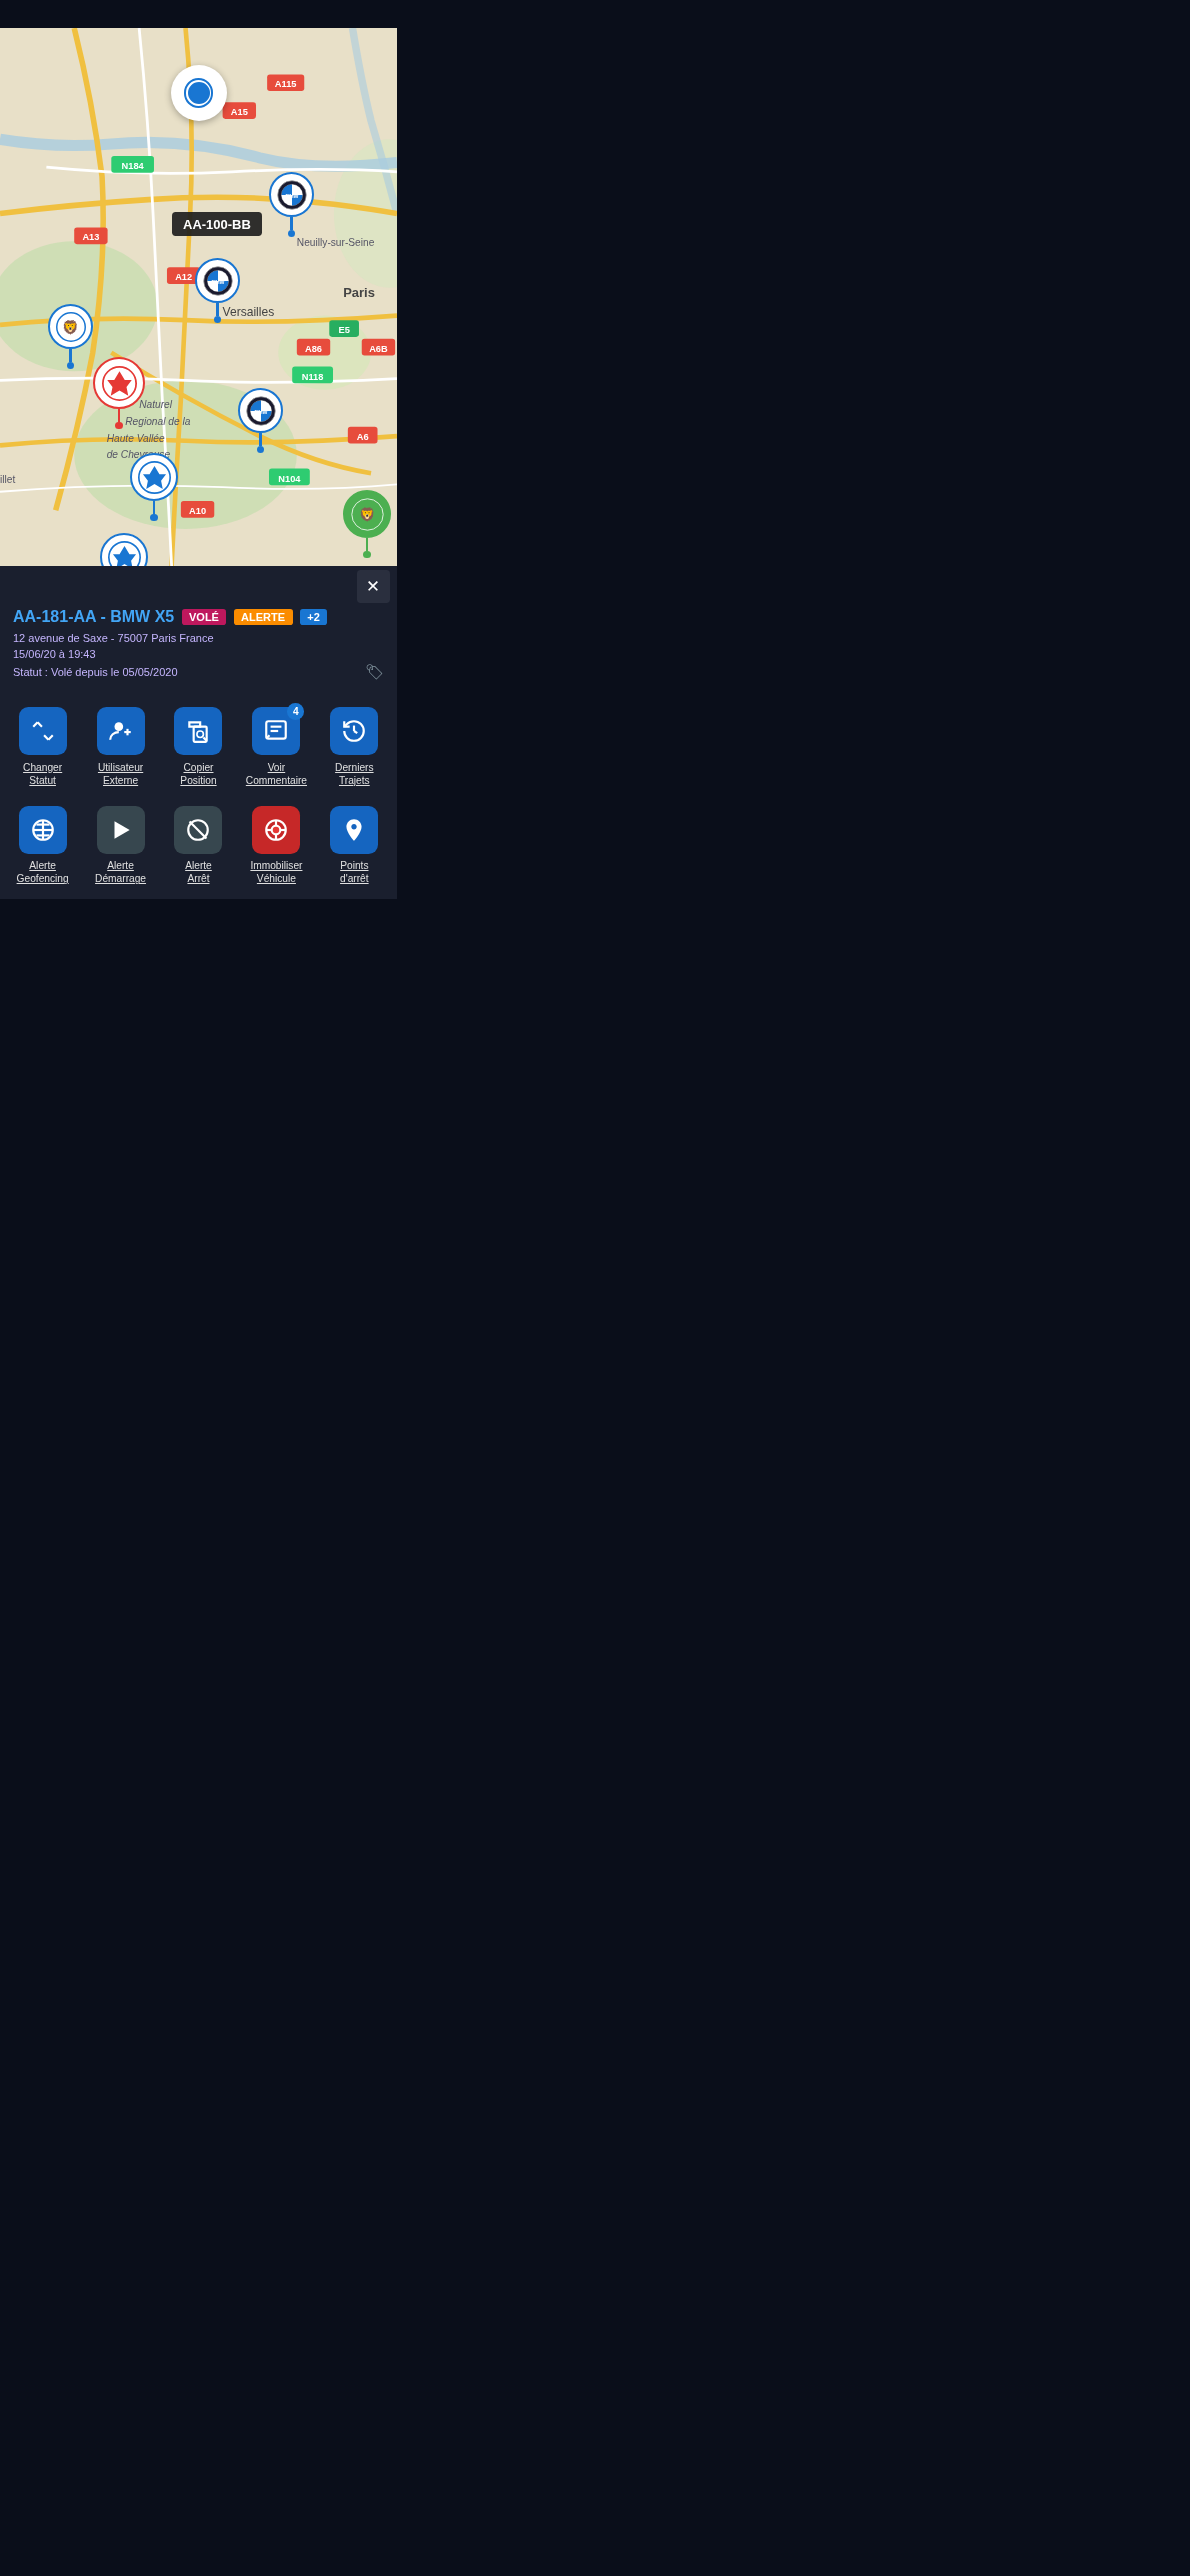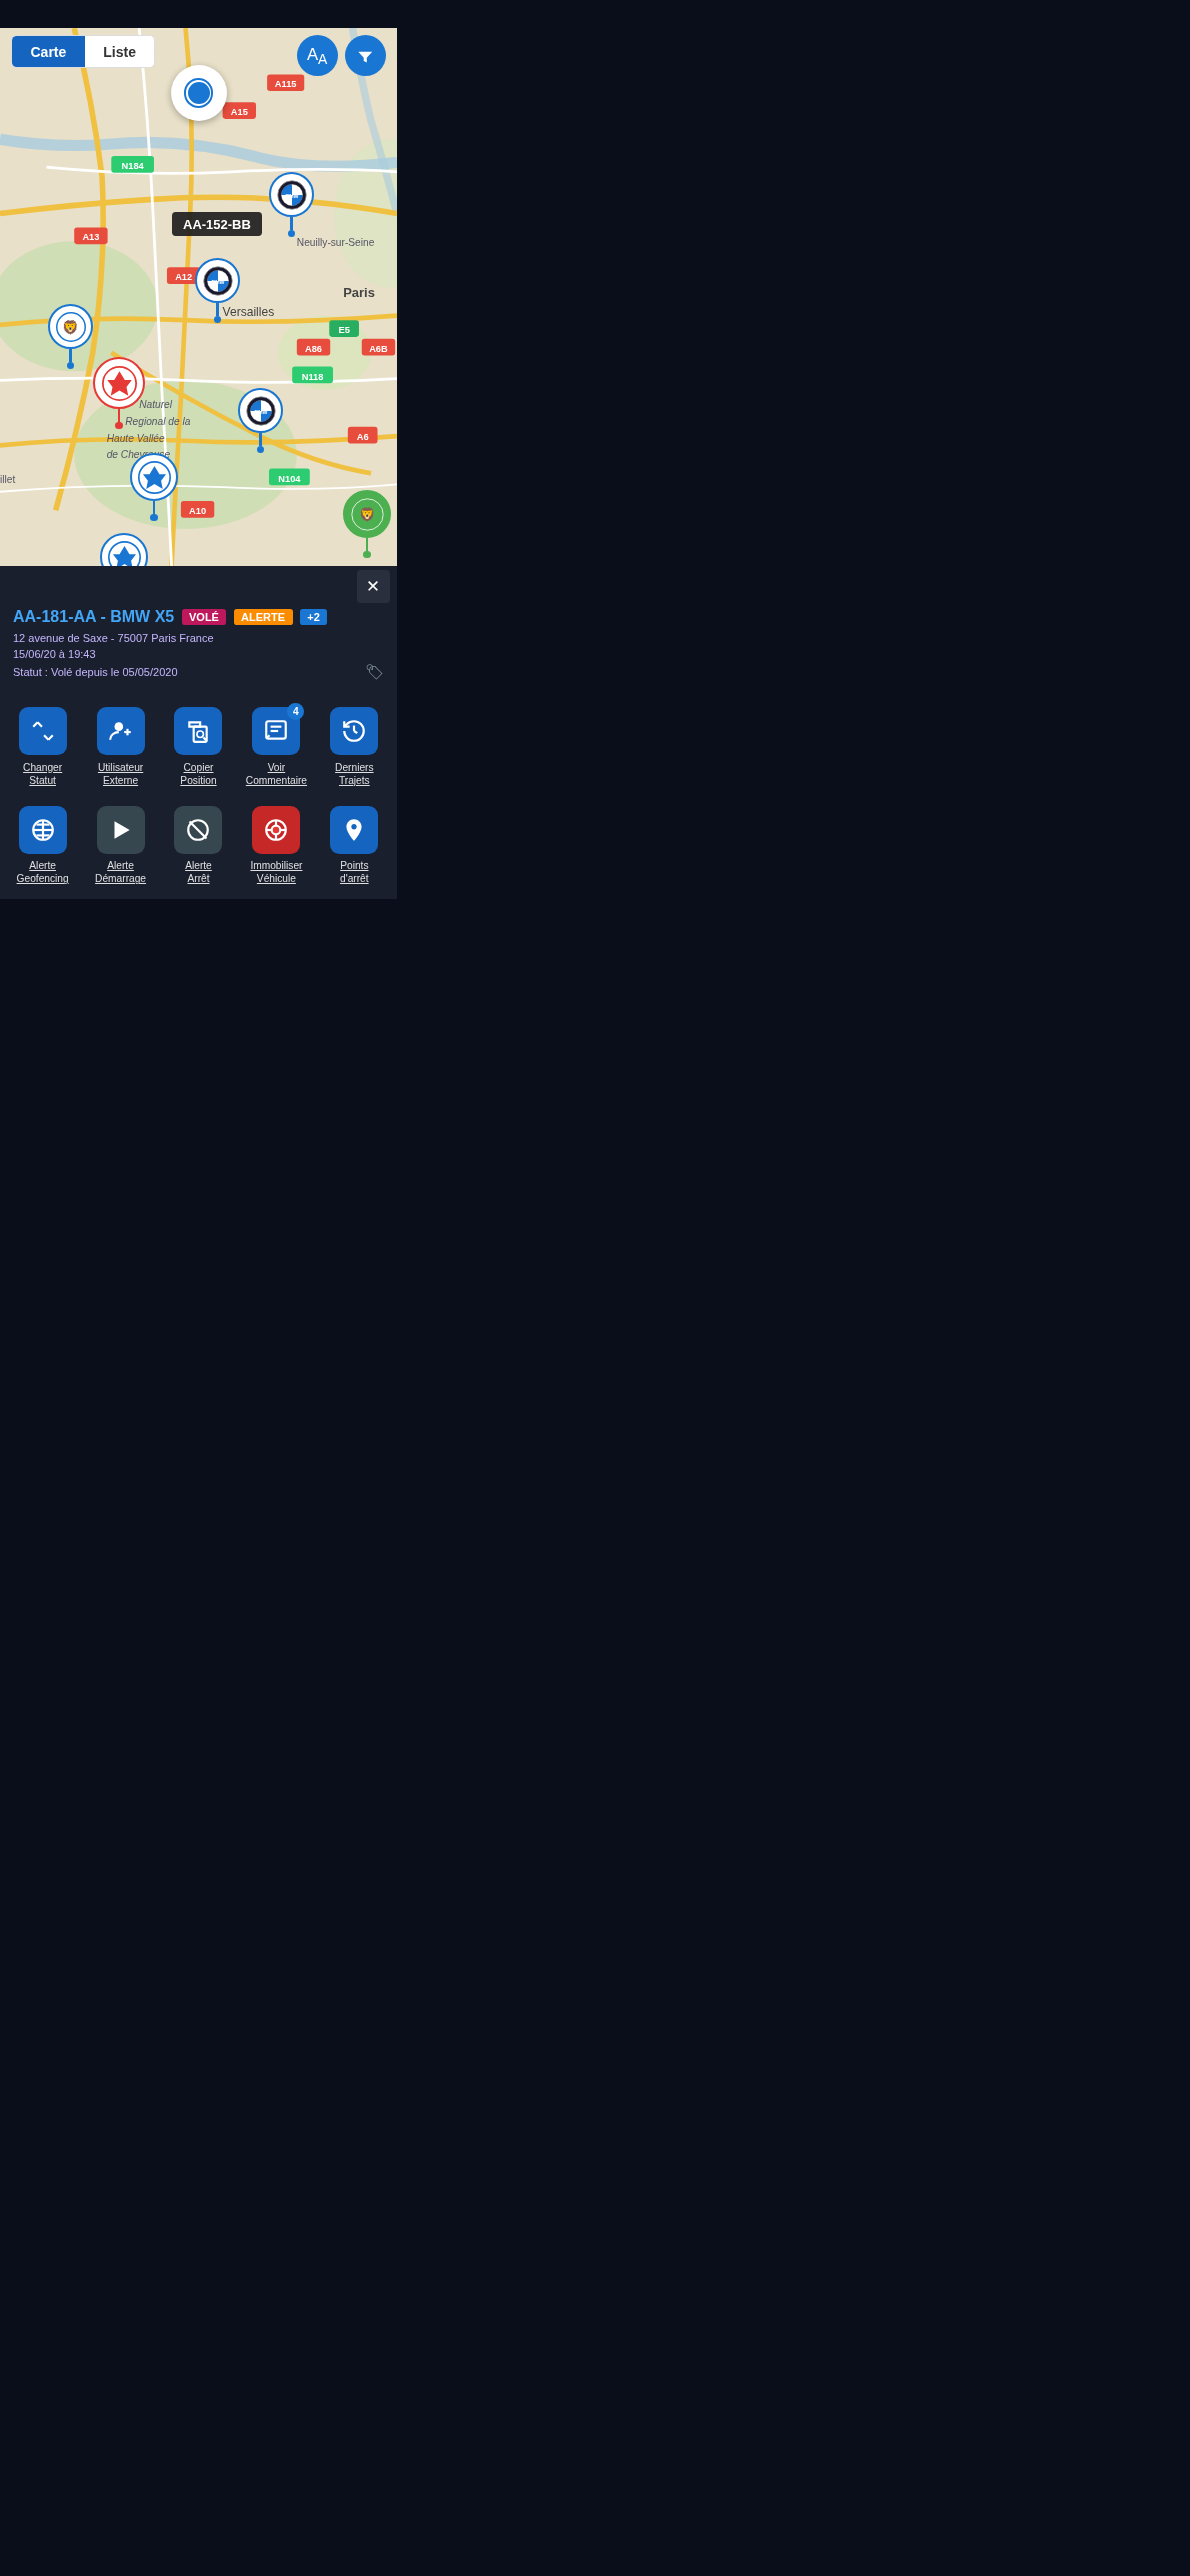--- a/index.html
+++ b/index.html
@@ -392,21 +392,21 @@
     <text x="320" y="235" font-size="11" fill="#556">Neuilly-sur-Seine</text>
 
     <text x="260" y="420" font-size="11" fill="#556">Gif-ray</text>
   </svg>
 
   <div class="location-center">
     <div class="dot"></div>
   </div>
 
   <div class="map-label" style="top:184px;left:172px;">
-    <span>AA-152-BB</span>
+    <span>AA-100-BB</span>
   </div>
 
   <div class="map-pin" style="top:144px;left:269px;">
     <div class="pin-circle">
       <svg class="bmw-logo" viewBox="0 0 40 40">
         <circle cx="20" cy="20" r="19" fill="#1a1a2e" stroke="#999" stroke-width="1"></circle>
         <circle cx="20" cy="20" r="14" fill="none" stroke="#999" stroke-width="1"></circle>
         <path d="M20,6 L20,20 L6,20 A14,14 0 0,1 20,6Z" fill="#1976d2"></path>
         <path d="M20,20 L34,20 A14,14 0 0,1 20,34Z" fill="#1976d2"></path>
         <path d="M20,6 L20,20 L34,20 A14,14 0 0,0 20,6Z" fill="white"></path>
@@ -497,36 +497,20 @@
   <div class="map-pin" style="top:505px;left:100px;">
     <div class="pin-circle" style="width:48px;height:48px;">
       <svg viewBox="0 0 40 40" width="33" height="33">
         <circle cx="20" cy="20" r="19" fill="white" stroke="#1976d2" stroke-width="2"></circle>
         <polygon points="20,6 26,16 34,16 28,24 30,34 20,28 10,34 12,24 6,16 14,16" fill="#1976d2"></polygon>
       </svg>
     </div>
 
   </div>
 
-  <div class="map-controls">
-    <div class="tab-group">
-      <button class="tab-btn active">Carte</button>
-      <button class="tab-btn inactive">Liste</button>
-    </div>
-    <div class="right-icons">
-      <button class="map-icon-btn">
-        <span>A<sub>A</sub></span>
-      </button>
-      <button class="map-icon-btn">
-        <svg width="18.5" height="18.5" viewBox="0 0 24 24" fill="white">
-          <path d="M3 6h18l-7 8v6l-4-2v-4L3 6z"></path>
-        </svg>
-      </button>
-    </div>
-  </div>
 </div>
 
 <div class="bottom-panel">
 
   <div class="close-btn-row">
     <button class="close-btn">✕</button>
   </div>
 
   <div class="vehicle-info">
     <div class="vehicle-title">

